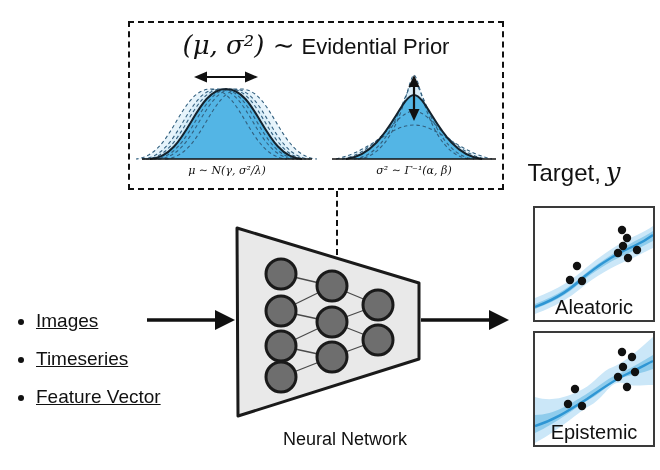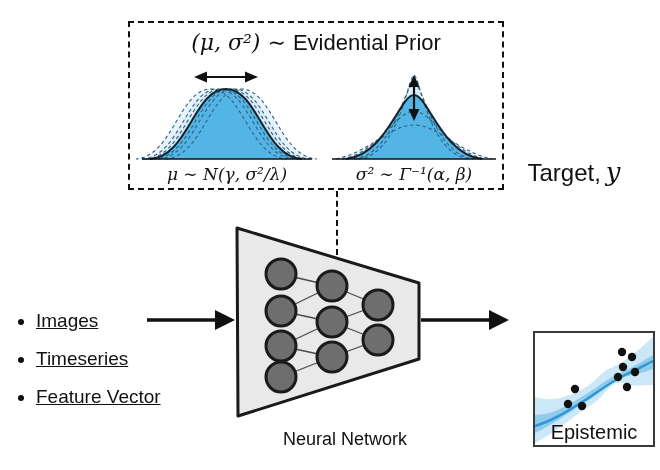--- a/index.html
+++ b/index.html
@@ -4,26 +4,26 @@
 <style>
   html,body{margin:0;padding:0;background:#fff;}
   .canvas{position:relative;width:660px;height:470px;background:#ffffff;overflow:hidden;
           font-family:"Liberation Sans",sans-serif;color:#111;}
   .abs{position:absolute;}
 
   
   .prior-box{left:128px;top:21px;width:376px;height:169px;border:2.5px dashed #111;box-sizing:border-box;}
   .prior-title{left:0;right:0;top:7px;text-align:center;font-size:22px;white-space:nowrap;}
   .math{font-family:"DejaVu Serif","Liberation Serif",serif;font-style:italic;}
-  .prior-title .math{font-size:22px;}
+  .prior-title .math{font-size:26px;}
   .prior-title .txt{margin-left:7px;}
   .dist-svg-left{left:6px;top:44px;width:182px;height:98px;}
   .dist-svg-right{left:198px;top:44px;width:172px;height:98px;}
   .dist-label{top:141px;text-align:center;font-family:"DejaVu Serif","Liberation Serif",serif;
-              font-style:italic;font-size:17px;white-space:nowrap;}
+              font-style:italic;font-size:11px;white-space:nowrap;}
   .dist-label.l{left:6px;width:182px;}
   .dist-label.r{left:198px;width:172px;}
 
   
   .connector{left:336px;top:191px;height:64px;width:0;border-left:2.5px dashed #111;}
 
   
   .nn-svg{left:233px;top:224px;}
   .nn-label{left:228px;top:429px;width:234px;text-align:center;font-size:18px;}
 
@@ -162,20 +162,37 @@
 
   <svg class="abs arrow2" viewBox="0 0 92 28" width="92" height="28">
     <line x1="2" y1="14" x2="70" y2="14" stroke="#111" stroke-width="3.4"></line>
     <polygon points="70,4 90,14 70,24" fill="#111"></polygon>
   </svg>
 
   <div class="abs target-heading">
     <span>Target,</span><span class="math">y</span>
   </div>
 
+  <div class="abs plot-box b1">
+    <svg viewBox="0 0 118 112" width="118" height="112">
+      <path d="M0,90 C24,81 38,71 52,59 C72,43 88,33 102,27 C108,24 114,21 118,18 L118,40 C112,43 106,46 98,50 C84,56 68,63 50,77 C36,89 24,97 0,106 Z" fill="#cbe7f8"></path>
+      <path d="M0,96 C24,87 37,77 51,65 C71,49 86,41 100,33 C107,30 113,26 118,23 L118,33 C112,36 106,39 98,43 C84,49 68,57 50,71 C36,83 24,92 0,101 Z" fill="#8fccec"></path>
+      <path fill="none" stroke-width="2.4" d="M0,99 C24,90 37,80 50,68 C70,52 85,44 99,38 C108,34 114,30 118,27" stroke="#2e96d4"></path>
+    <circle cx="87" cy="22" r="4.2" fill="#111"></circle>
+        <circle cx="92" cy="30" r="4.2" fill="#111"></circle>
+        <circle cx="88" cy="38" r="4.2" fill="#111"></circle>
+        <circle cx="83" cy="45" r="4.2" fill="#111"></circle>
+        <circle cx="102" cy="42" r="4.2" fill="#111"></circle>
+        <circle cx="93" cy="50" r="4.2" fill="#111"></circle>
+        <circle cx="42" cy="58" r="4.2" fill="#111"></circle>
+        <circle cx="35" cy="72" r="4.2" fill="#111"></circle>
+        <circle cx="47" cy="73" r="4.2" fill="#111"></circle>
+      </svg>
+    <div class="plot-label">Aleatoric</div>
+  </div>
 
   <div class="abs plot-box b2">
     <svg viewBox="0 0 118 112" width="118" height="112">
       <path d="M0,64 C20,70 36,62 48,56 C60,50 66,38 78,34 C92,28 104,16 118,4 L118,52 C106,52 96,54 88,50 C76,46 70,64 56,72 C42,80 26,96 0,110 Z" fill="#cbe7f8"></path>
       <path d="M0,82 C20,82 36,70 50,62 C66,52 74,44 86,40 C98,34 108,28 118,22 L118,36 C107,40 97,42 89,44 C77,48 69,58 55,66 C41,74 22,90 0,100 Z" fill="#8fccec"></path>
       <path fill="none" stroke-width="2.4" d="M0,93 C20,87 36,76 52,66 C68,55 79,47 92,41 C101,37 110,32 118,28" stroke="#2e96d4"></path>
     <circle cx="87" cy="19" r="4.2" fill="#111"></circle>
         <circle cx="97" cy="24" r="4.2" fill="#111"></circle>
         <circle cx="88" cy="34" r="4.2" fill="#111"></circle>
         <circle cx="83" cy="44" r="4.2" fill="#111"></circle>

